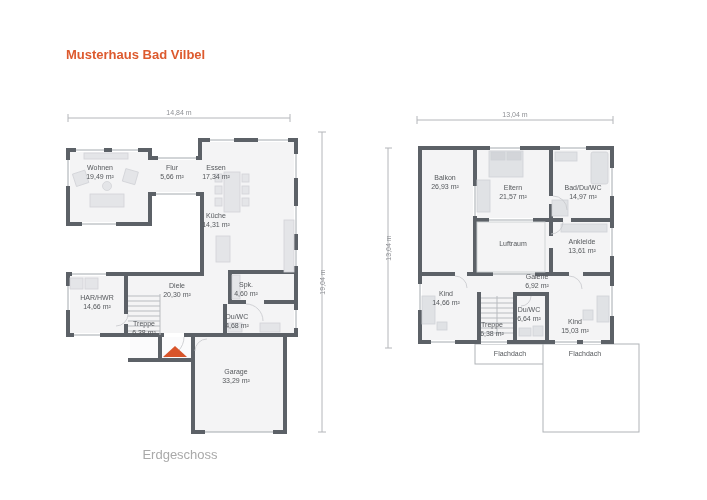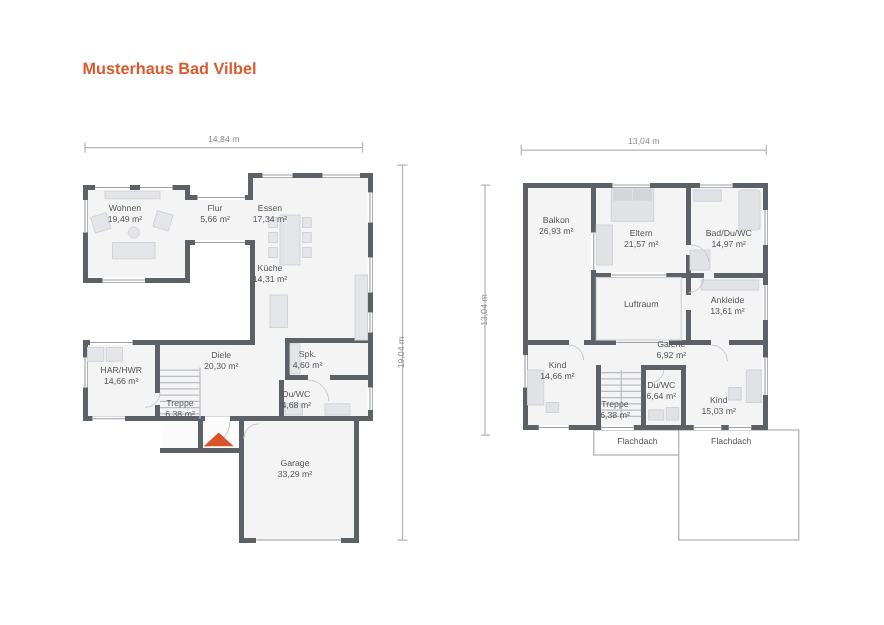--- a/index.html
+++ b/index.html
@@ -361,14 +361,15 @@
         <span>15,03 m²</span>
       </div>
     <div class="room-label" style="left:125px;top:246px;">
       <span>Flachdach</span>
       </div>
     <div class="room-label" style="left:200px;top:246px;">
       <span>Flachdach</span>
       </div>
   </div>
 
+  <div class="caption" style="left:60px;width:240px;">Erdgeschoss</div>
 
 </div>
 
 </body></html>

